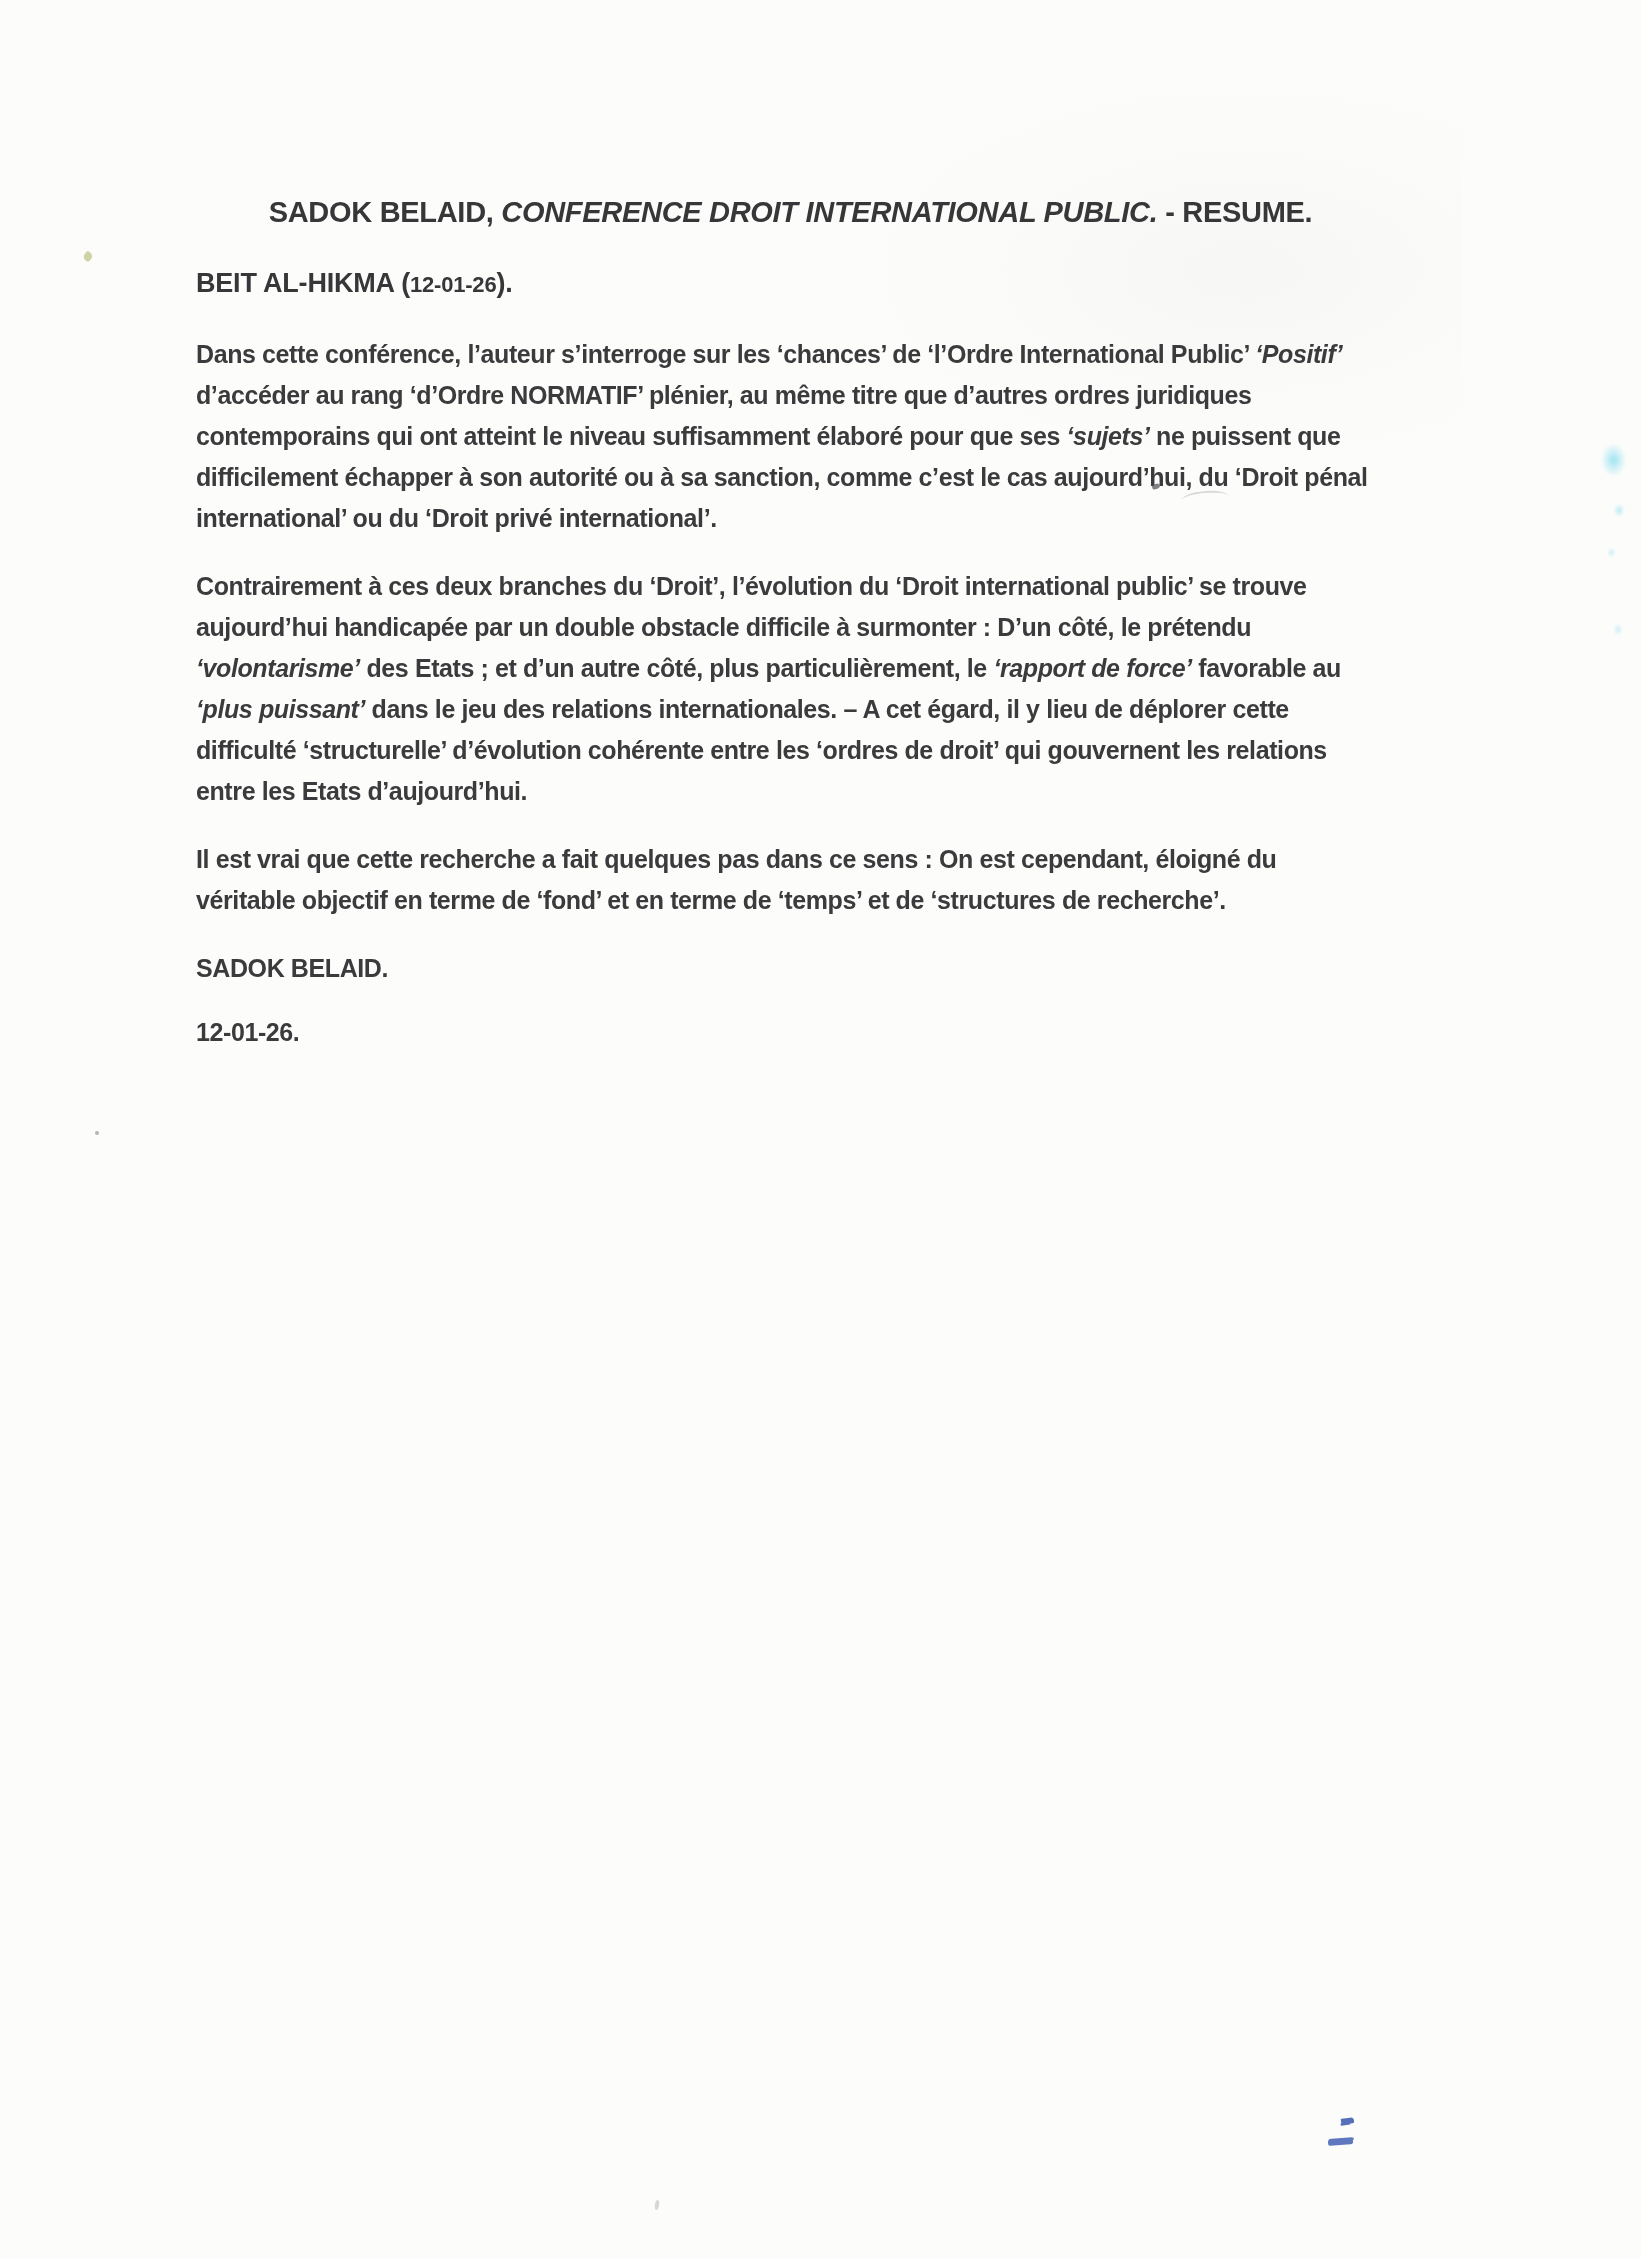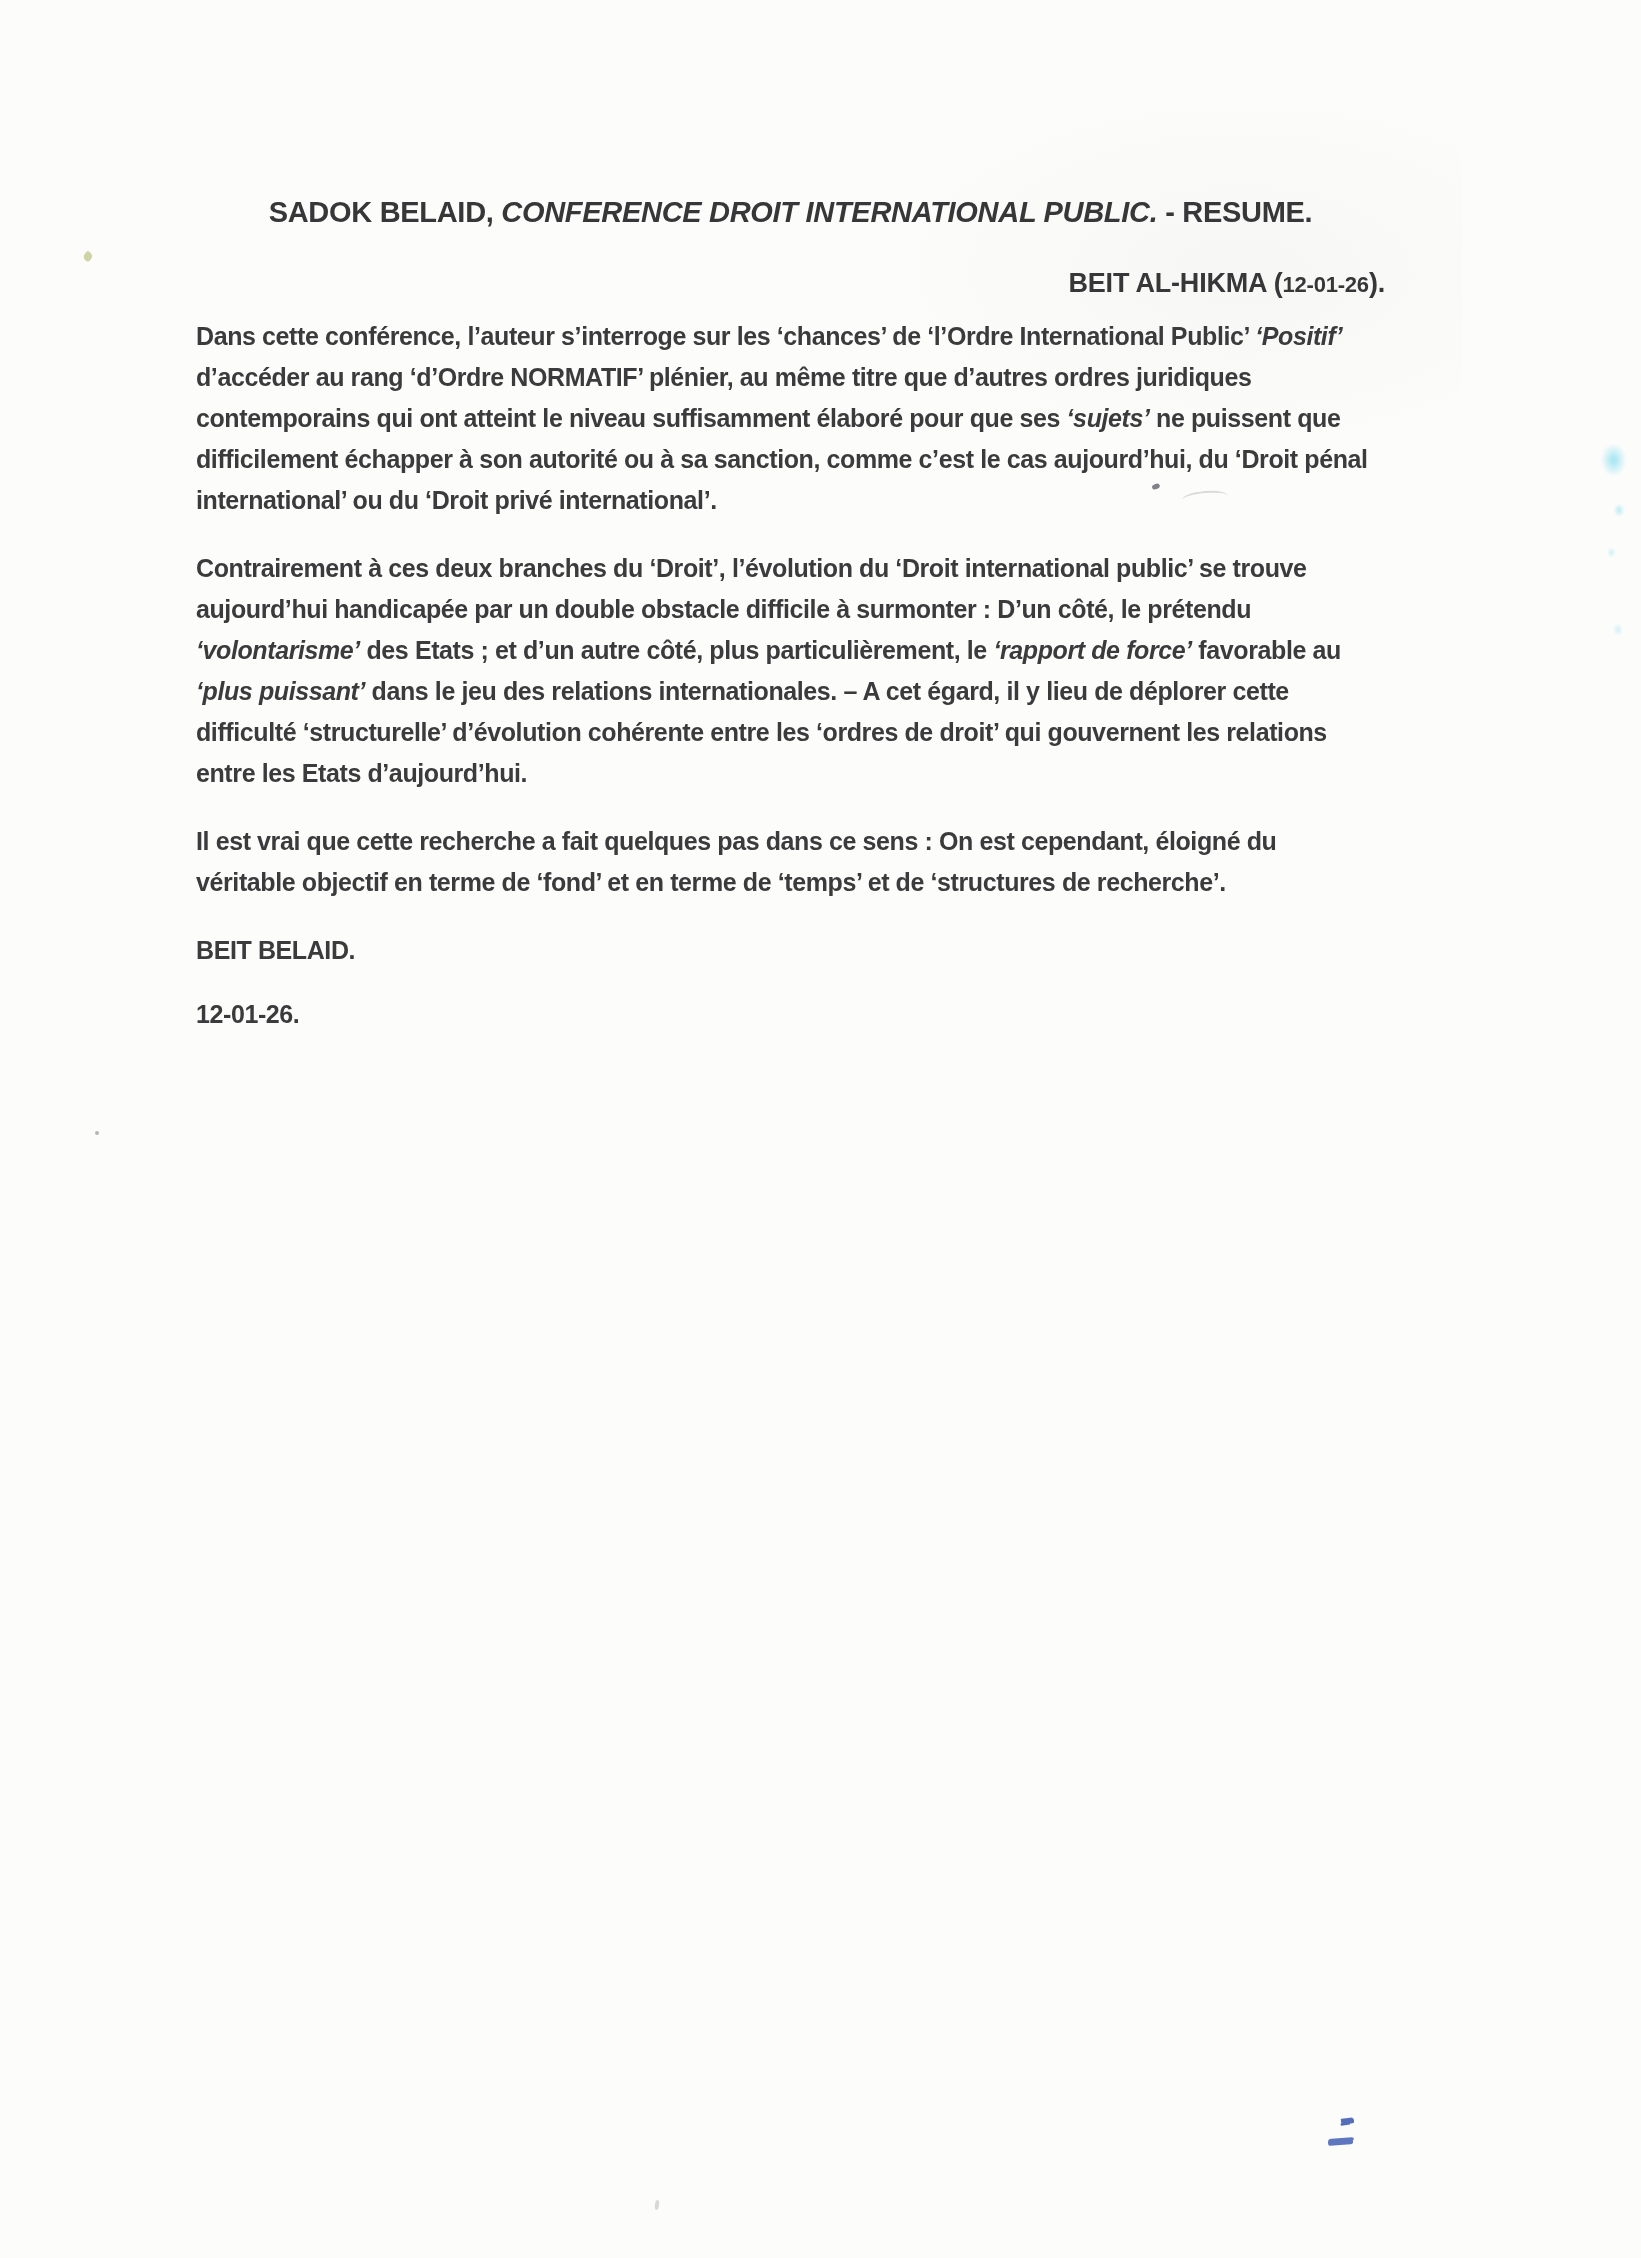--- a/index.html
+++ b/index.html
@@ -37,23 +37,23 @@
     letter-spacing: -0.3px;
     text-align: center;
     color: #373739;
     margin: 0 0 39px 0;
     white-space: nowrap;
   }
   h1.title .it { font-style: italic; }
   h2.subtitle {
     font-size: 27px;
     letter-spacing: -0.2px;
-    text-align: right;
+    text-align: left;
     color: #373739;
-    margin: 0 0 17px 0;
+    margin: 0 0 35px 0;
   }
   h2.subtitle .date-small { font-size: 22px; }
   p.body-par {
     font-size: 25px;
     letter-spacing: -0.4px;
     line-height: 41px;
     margin: 0 12px 27px 0;
   }
   p.body-par .it { font-style: italic; }
   p.sig {
@@ -151,21 +151,21 @@
 
     <h2 class="subtitle"><span>BEIT AL-HIKMA (</span><span class="date-small">12-01-26</span><span>).</span></h2>
 
     <p class="body-par"><span>Dans cette conférence, l’auteur s’interroge sur les ‘chances’ de ‘l’Ordre International Public’ </span><span class="it">‘Positif’</span><span> d’accéder au rang ‘d’Ordre NORMATIF’ plénier, au même titre que d’autres ordres juridiques contemporains qui ont atteint le niveau suffisamment élaboré pour que ses </span><span class="it">‘sujets’</span><span> ne puissent que difficilement échapper à son autorité ou à sa sanction, comme c’est le cas aujourd’hui, du ‘Droit pénal international’ ou du ‘Droit privé international’.</span></p>
 
     <p class="body-par"><span>Contrairement à ces deux branches du ‘Droit’, l’évolution du ‘Droit international public’ se trouve aujourd’hui handicapée par un double obstacle difficile à surmonter : D’un côté, le prétendu </span><span class="it">‘volontarisme’</span><span> des Etats ; et d’un autre côté, plus particulièrement, le </span><span class="it">‘rapport de force’</span><span> favorable au </span><span class="it">‘plus puissant’</span><span> dans le jeu des relations internationales. – A cet égard, il y lieu de déplorer cette difficulté ‘structurelle’ d’évolution cohérente entre les ‘ordres de droit’ qui gouvernent les relations entre les Etats d’aujourd’hui.</span></p>
 
     <p class="body-par">Il est vrai que cette recherche a fait quelques pas dans ce sens : On est cependant, éloigné du véritable objectif en terme de ‘fond’ et en terme de ‘temps’ et de ‘structures de recherche’.</p>
 
 
-    <p class="sig">BEIT BELAID.</p>
+    <p class="sig">SADOK BELAID.</p>
 
     <p class="sig">12-01-26.</p>
 
   </div>
 
   <div class="stain-cyan"></div>
   <div class="stain-cyan-2"></div>
   <div class="pencil-dot"></div>
   <div class="pencil-squiggle"></div>
   <div class="speck-green"></div>

